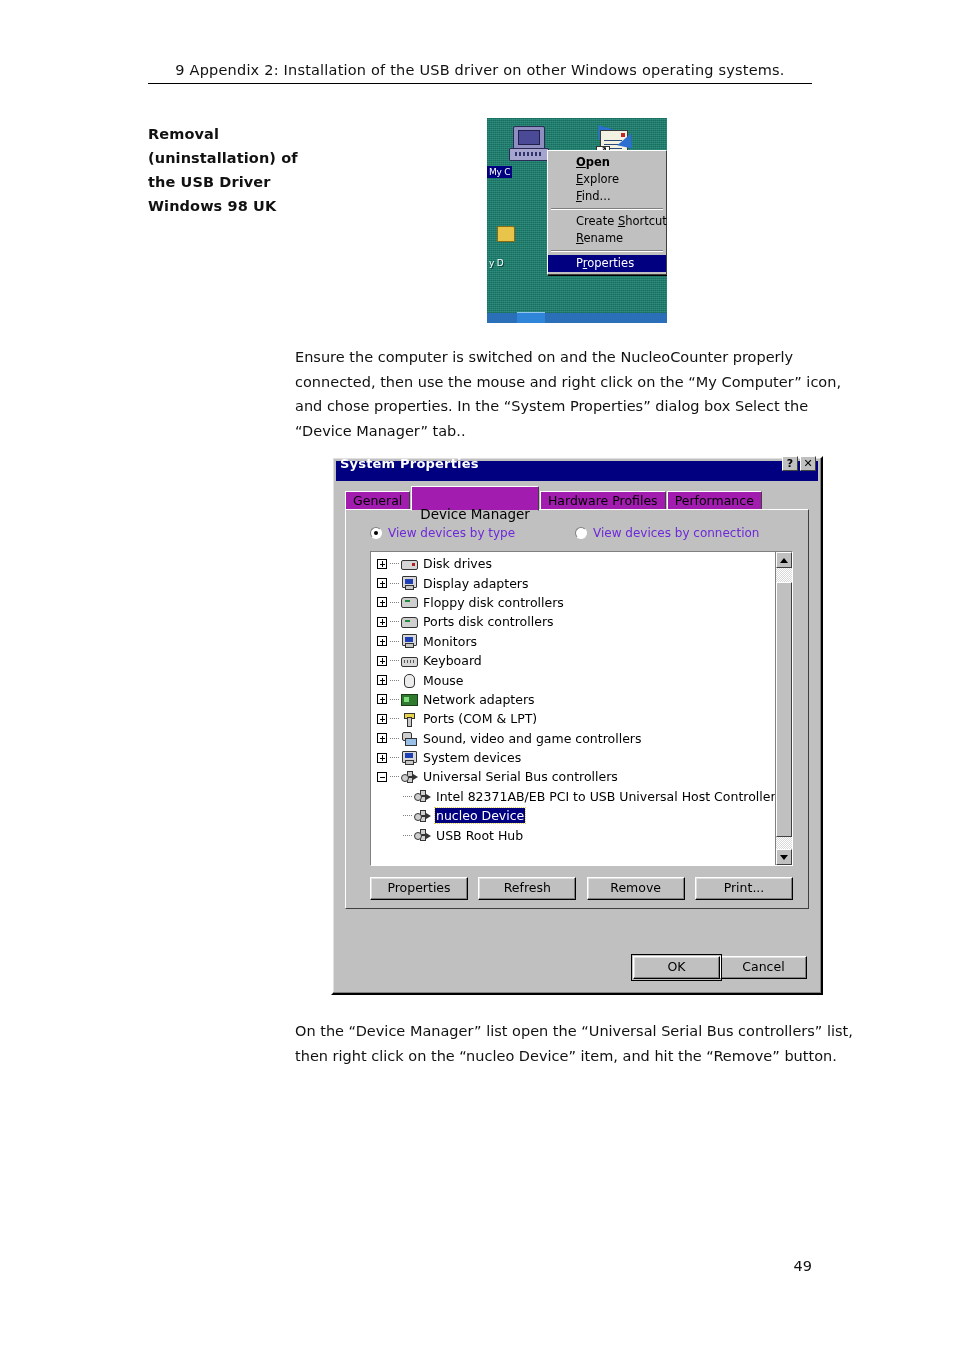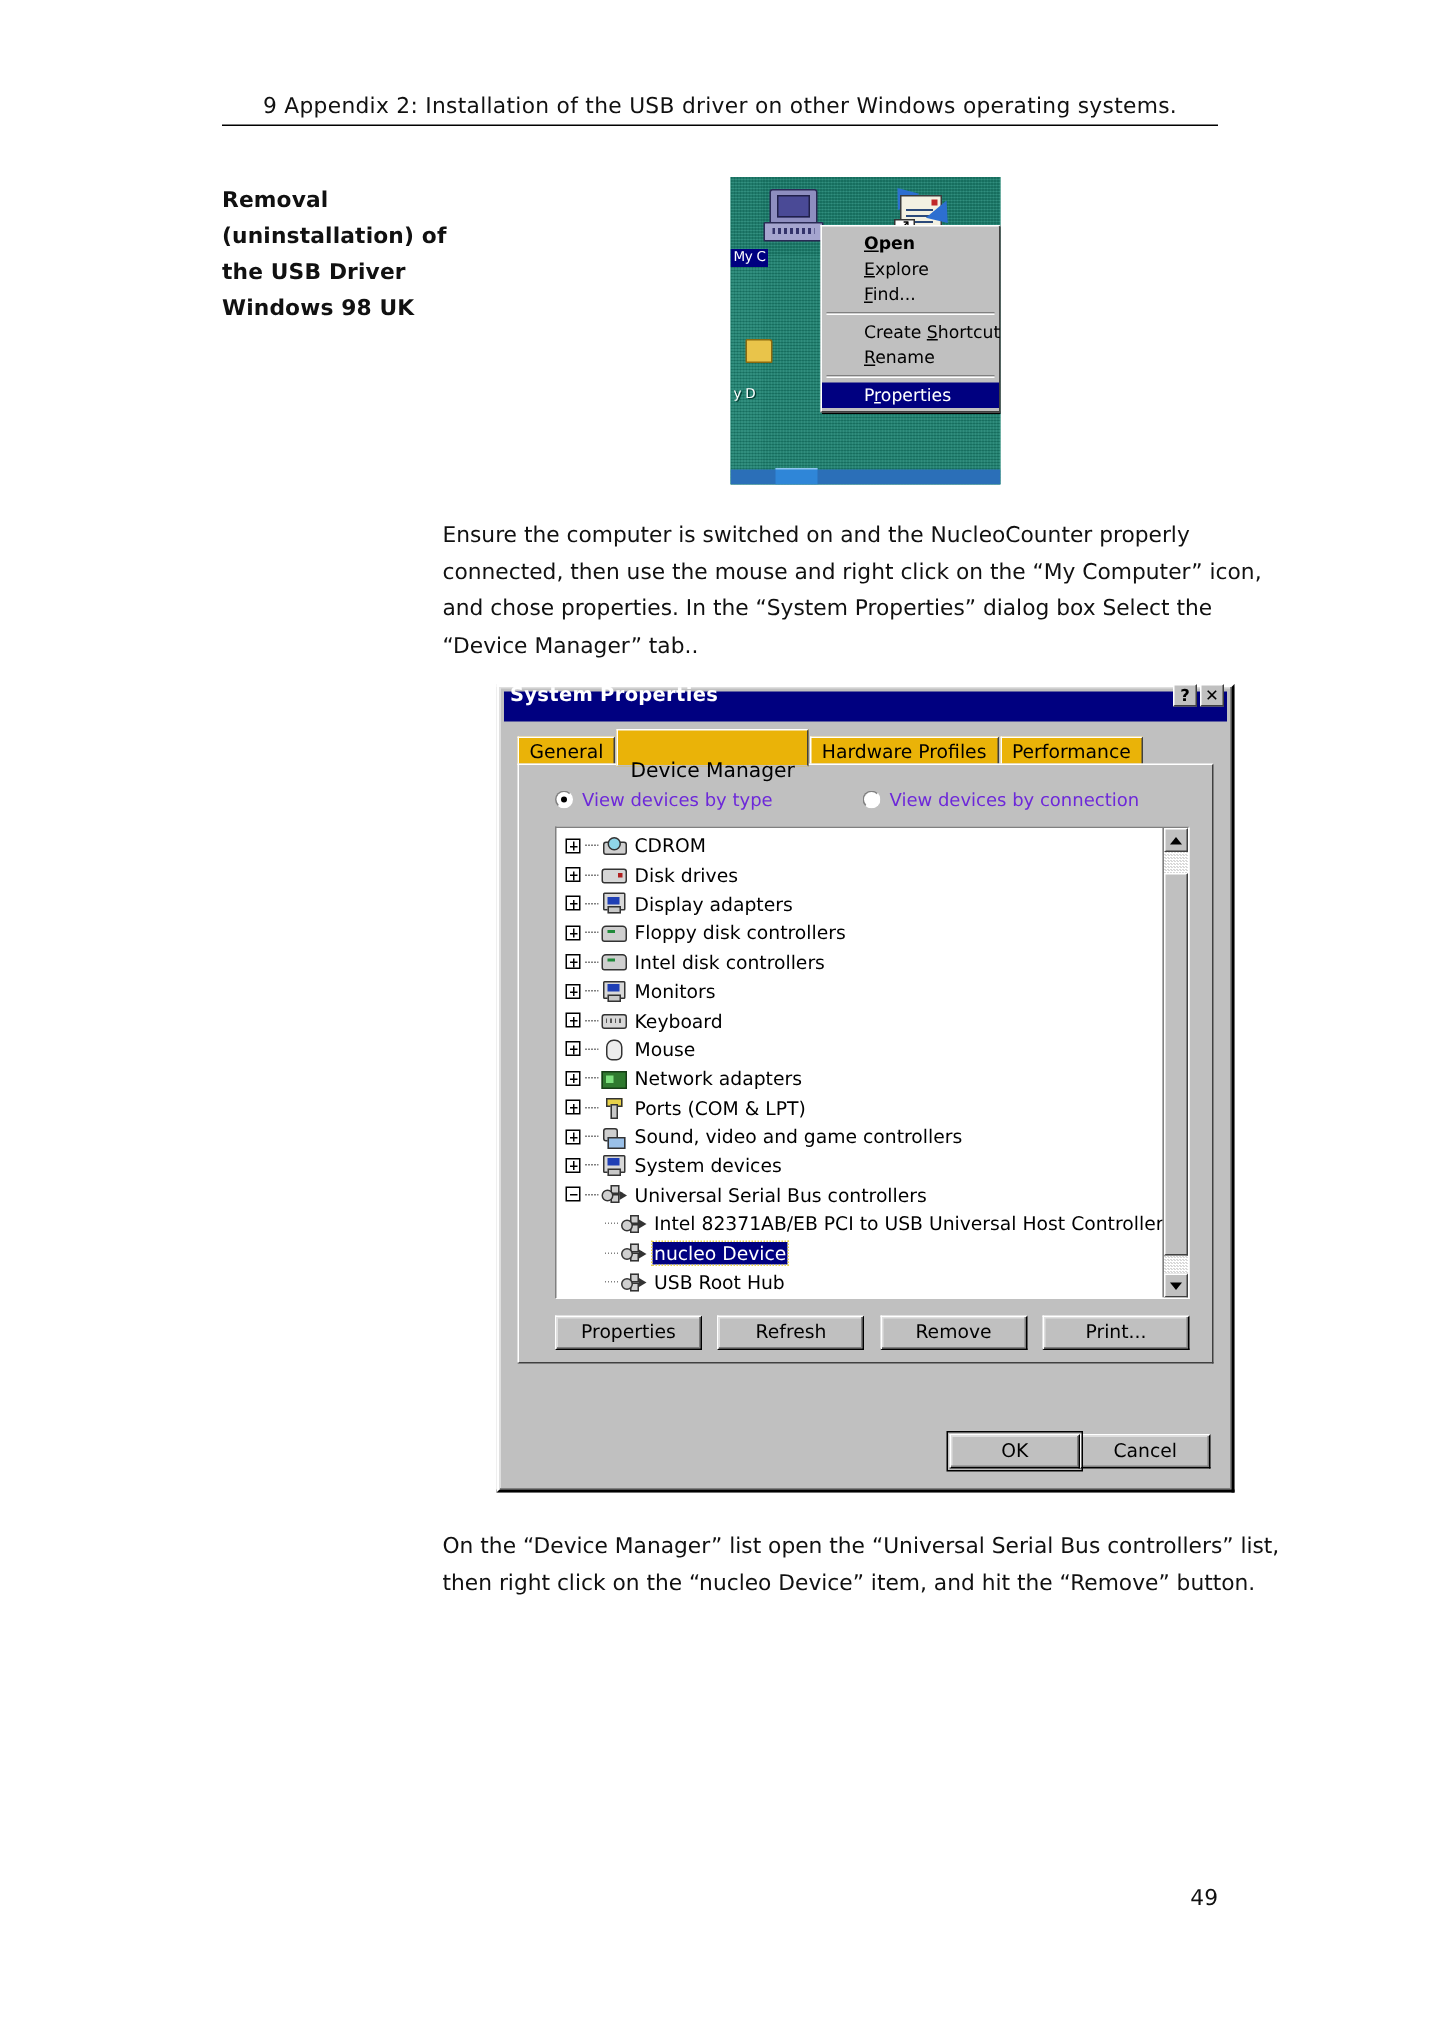--- a/index.html
+++ b/index.html
@@ -185,21 +185,21 @@
     color:#000; box-sizing:border-box;
   }
 
   
   #tab-strip{
     position:absolute; left:12px; top:30px; right:12px; height:22px;
     display:flex; align-items:flex-end;
   }
   .tab{
     font-size:12.5px; color:#000; padding:2px 7px 3px 7px;
-    background:#eab308; box-sizing:border-box;
+    background:#a21caf; box-sizing:border-box;
     border-top:1px solid #ffffff; border-left:1px solid #ffffff;
     border-right:1px solid #404040;
     height:19px; line-height:14px; position:relative; margin-right:1px;
   }
   .tab.active{
     height:23px; line-height:16px; font-size:13.5px;
     padding:19px 8px 4px 8px; margin:0 1px -1px 0; z-index:3;
     border-bottom:1px solid #c0c0c0;
   }
 
@@ -450,28 +450,20 @@
       </label>
       <label class="radio-wrap" id="radio-by-connection">
         <span class="radio"></span>
         <span>View devices by connection</span>
       </label>
     </div>
 
     <div id="device-tree">
       <div id="tree-items">
 
-        <div class="tree-row">
-          <span class="pm-box plus"></span>
-            <span class="dotlead"></span>
-          <span class="ticon">
-              <span class="ic-cd"></span>
-            </span>
-          <span class="tree-label">CDROM</span>
-        </div>
 
         <div class="tree-row">
           <span class="pm-box plus"></span>
             <span class="dotlead"></span>
           <span class="ticon">
               <span class="ic-box"></span>
             </span>
           <span class="tree-label">Disk drives</span>
         </div>
 
@@ -493,21 +485,21 @@
             </span>
           <span class="tree-label">Floppy disk controllers</span>
         </div>
 
         <div class="tree-row">
           <span class="pm-box plus"></span>
             <span class="dotlead"></span>
           <span class="ticon">
               <span class="ic-green"></span>
             </span>
-          <span class="tree-label">Intel disk controllers</span>
+          <span class="tree-label">Ports disk controllers</span>
         </div>
 
         <div class="tree-row">
           <span class="pm-box plus"></span>
             <span class="dotlead"></span>
           <span class="ticon">
               <span class="ic-monitor"></span>
               <span class="ic-stand"></span>
             </span>
           <span class="tree-label">Monitors</span>

